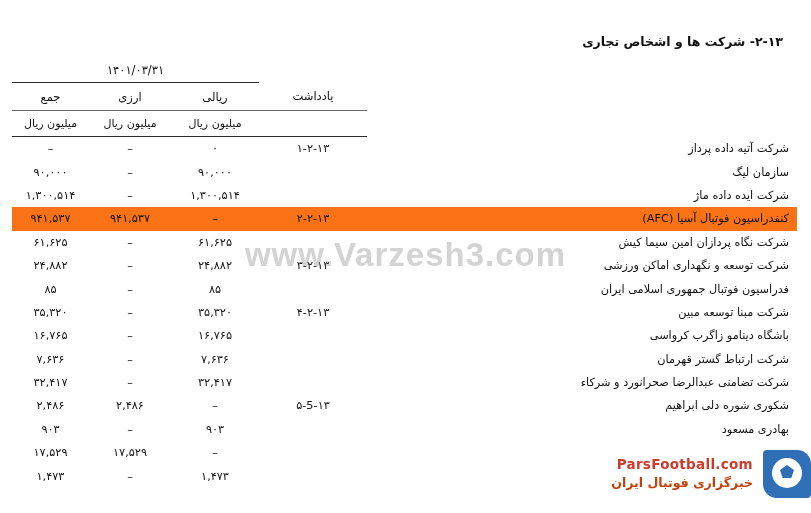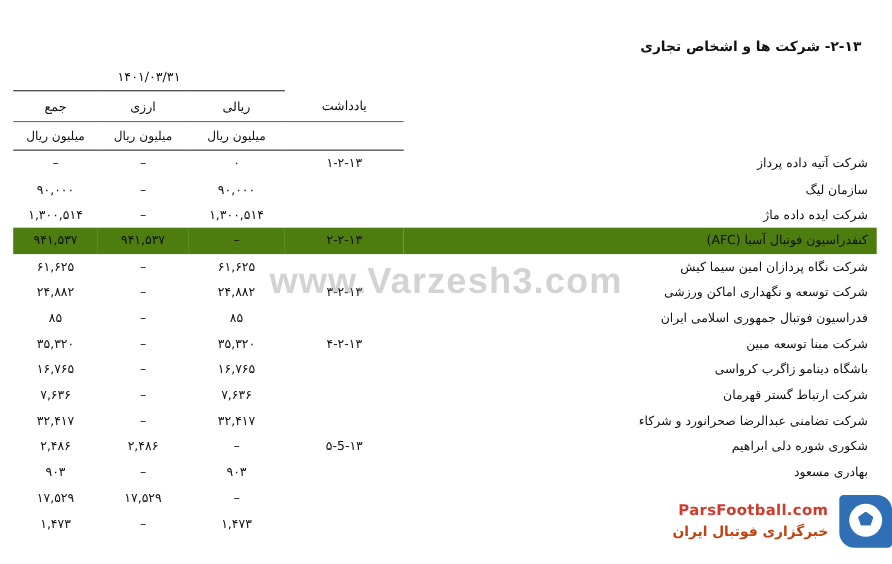--- a/index.html
+++ b/index.html
@@ -93,21 +93,21 @@
     text-align: right;
     padding-right: 8px;
     white-space: nowrap;
   }
   .data-row td.note,
   .data-row td.num {
     text-align: center;
     white-space: nowrap;
   }
   .row-highlight td {
-    background: #4d7c0f;
+    background: #f97316;
   }
   .row-highlight td.desc {
     font-weight: normal;
   }
   
   .watermark {
     position: absolute;
     top: 236px;
     left: 0;
     width: 811px;

